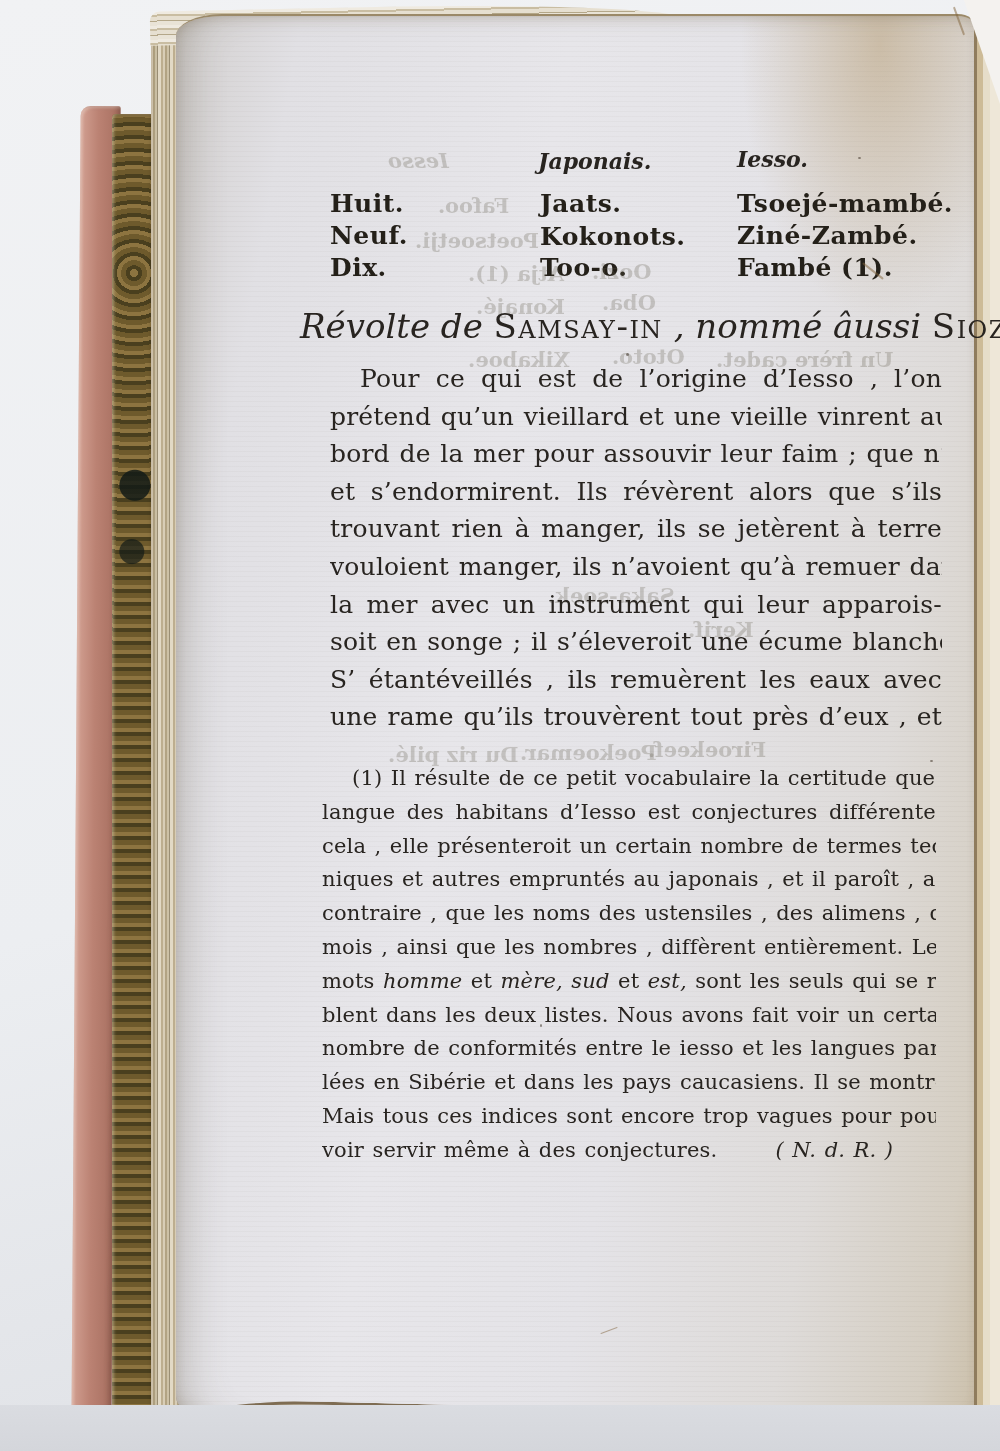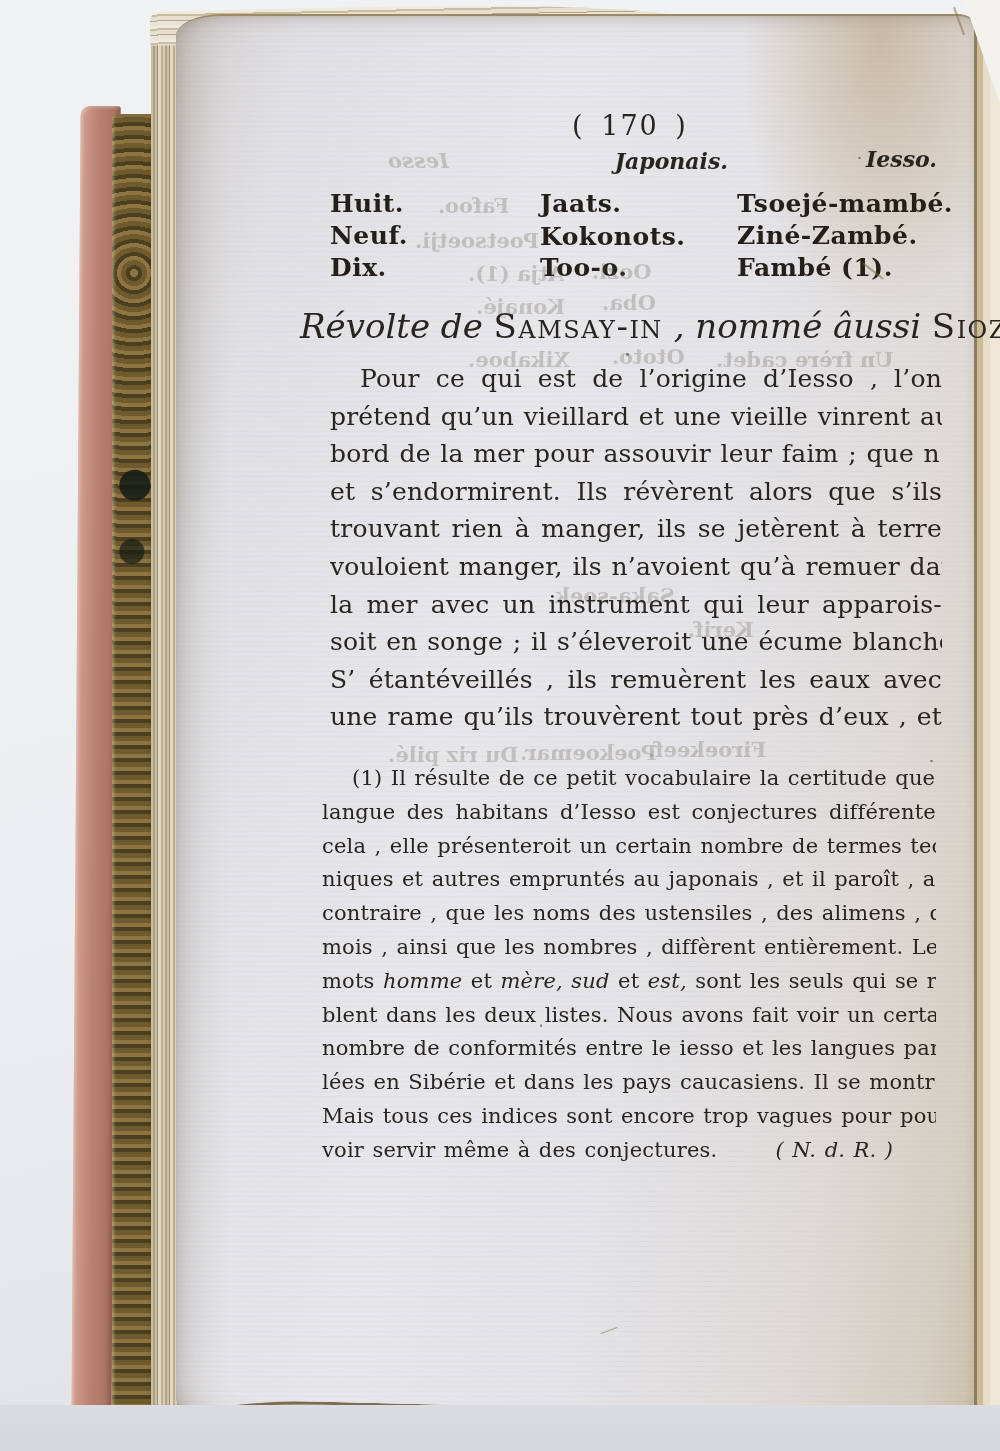--- a/index.html
+++ b/index.html
@@ -76,21 +76,21 @@
   .bottom-edge-line{
     position:absolute;left:176px;top:1408px;width:810px;height:44px;
     border-top:3px solid #7e6c52;
     border-radius:18% 40% 0 0 / 60% 90% 0 0;
     background:linear-gradient(to bottom,#cfc5b2,#d9dade 60%);
     transform:rotate(1.4deg);
   }
   
   .txt{position:absolute;color:#282420;z-index:5;}
   .page-number{top:110px;left:460px;width:340px;text-align:center;font-size:27px;letter-spacing:2px;word-spacing:6px;}
-  .col-head{font-style:italic;font-weight:bold;font-size:22px;text-align:right;}
+  .col-head{font-style:italic;font-weight:bold;font-size:22px;text-align:left;}
   .col-head.japonais{top:148px;left:538px;width:190px;}
   .col-head.iesso{top:146px;left:737px;width:200px;}
   .cell{position:absolute;font-size:25px;font-weight:bold;letter-spacing:.5px;white-space:nowrap;color:#242019;}
   .section-heading{top:306px;left:300px;width:672px;text-align:center;font-size:34px;white-space:nowrap;}
   .section-heading .italic{font-style:italic;}
   .section-heading .sc{font-variant:small-caps;letter-spacing:1.5px;}
   .body-block{top:360px;left:330px;width:612px;font-size:25px;}
   .body-block .line{height:37.6px;line-height:37.6px;}
   .footnote-block{top:762px;left:322px;width:614px;font-size:21px;}
   .footnote-block .line{height:33.8px;line-height:33.8px;}
@@ -127,21 +127,20 @@
   <div class="bottom-surface"></div>
 
   <div class="speck" style="left:626px;top:353px;width:3px;height:3px;"></div>
   <div class="speck" style="left:858px;top:157px;width:3px;height:2px;"></div>
   <div class="speck" style="left:540px;top:1024px;width:2px;height:3px;"></div>
   <div class="speck" style="left:930px;top:760px;width:3px;height:2px;"></div>
   <div class="fiber" style="left:860px;top:270px;width:26px;height:2px;transform:rotate(38deg);"></div>
   <div class="fiber" style="left:600px;top:1330px;width:18px;height:1px;transform:rotate(-20deg);"></div>
   <div class="fiber" style="left:944px;top:20px;width:30px;height:2px;transform:rotate(70deg);"></div>
 
-  <div class="txt page-number">( 170 )</div>
 
   <div class="txt col-head japonais">Japonais.</div>
   <div class="txt col-head iesso">Iesso.</div>
   <div id="vocab-rows">
       <span class="cell" style="left: 330px; top: 189px;">Huit.</span>
       <span class="cell" style="left: 540px; top: 189px;">Jaats.</span>
       <span class="cell" style="left: 737px; top: 189px;">Tsoejé-mambé.</span>
       <span class="cell" style="left: 330px; top: 221px;">Neuf.</span>
       <span class="cell" style="left: 540px; top: 222px;">Kokonots.</span>
       <span class="cell" style="left: 737px; top: 221px;">Ziné-Zambé.</span>

